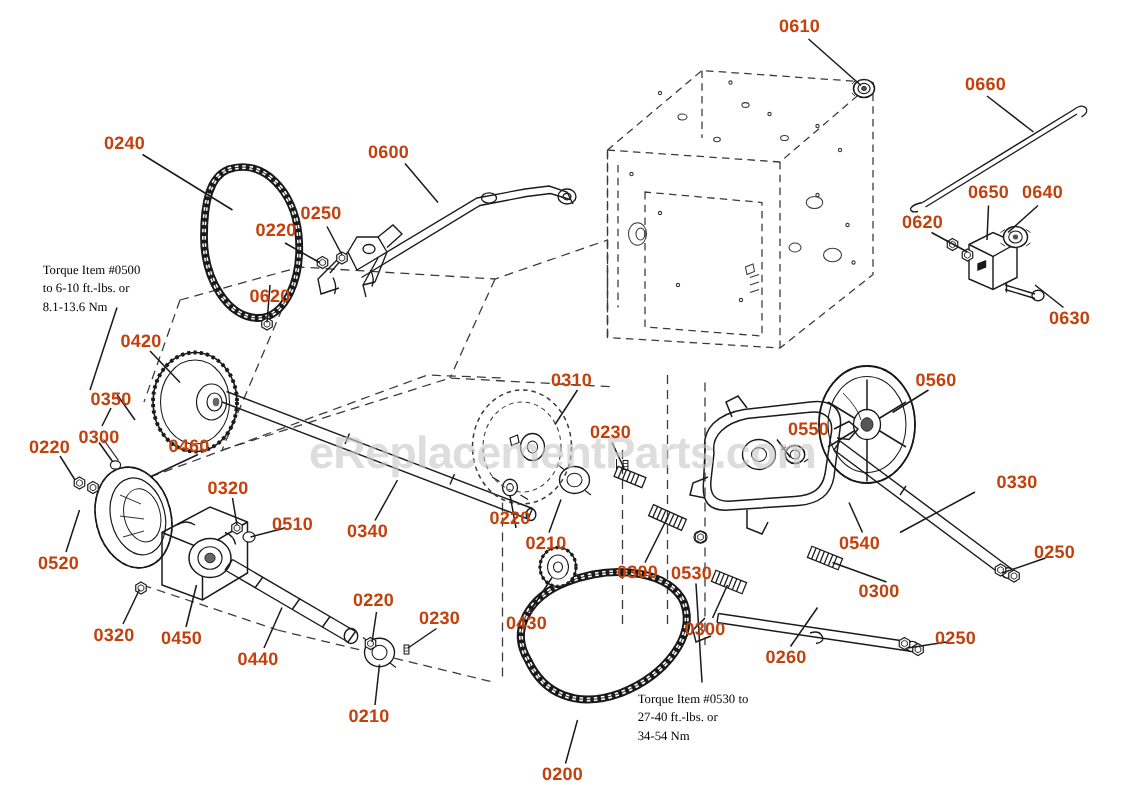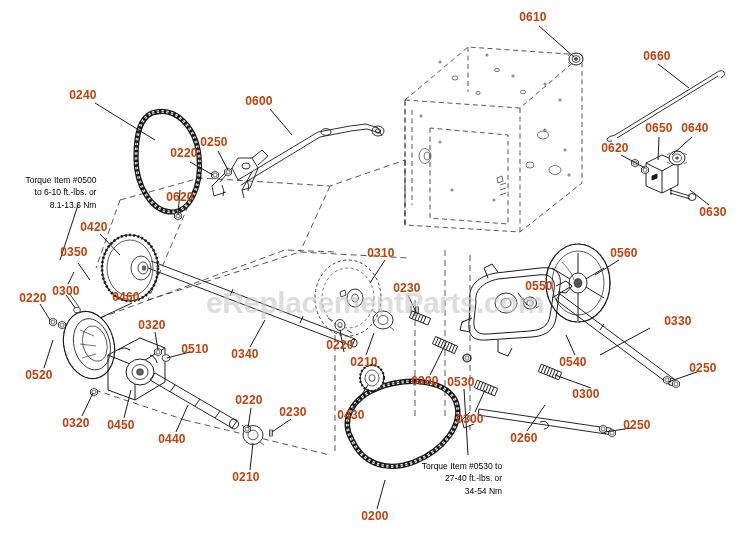--- a/index.html
+++ b/index.html
@@ -19,24 +19,24 @@
     font-weight:bold;
     color:#c2410c;
     letter-spacing:0.2px;
     white-space:nowrap;
     line-height:1;
     transform:translate(-50%,-50%);
     user-select:none;
   }
   .note{
     position:absolute;
-    font-family:Liberation Sans, sans-serif;
+    font-family:Liberation Serif, serif;
     font-size:8.5px;
     color:#000000;
-    text-align:right;
+    text-align:left;
     line-height:1.45;
     white-space:nowrap;
     transform:translate(-50%,-50%);
   }
   #watermark{
     position:absolute;
     left:50%;top:289px;
     transform:translate(-50%,-50%);
     font-family:"Liberation Sans", sans-serif;
     font-size:30px;
@@ -444,21 +444,21 @@
       <div class="callout" style="left: 659px; top: 128px;">0650</div>
       <div class="callout" style="left: 695px; top: 128px;">0640</div>
       <div class="callout" style="left: 214px; top: 142px;">0250</div>
       <div class="callout" style="left: 615px; top: 148px;">0620</div>
       <div class="callout" style="left: 184px; top: 153px;">0220</div>
       <div class="callout" style="left: 180px; top: 197px;">0620</div>
       <div class="callout" style="left: 713px; top: 212px;">0630</div>
       <div class="callout" style="left: 94px; top: 227px;">0420</div>
       <div class="callout" style="left: 381px; top: 253px;">0310</div>
       <div class="callout" style="left: 624px; top: 253px;">0560</div>
-      <div class="callout" style="left: 74px; top: 252px;">0350</div>
+      <div class="callout" style="left: 74px; top: 266px;">0350</div>
       <div class="callout" style="left: 66px; top: 291px;">0300</div>
       <div class="callout" style="left: 515px; top: 286px; padding-left: 48px;">0550</div>
       <div class="callout" style="left: 407px; top: 288px;">0230</div>
       <div class="callout" style="left: 33px; top: 298px;">0220</div>
       <div class="callout" style="left: 126px; top: 297px;">0460</div>
       <div class="callout" style="left: 340px; top: 345px;">0220</div>
       <div class="callout" style="left: 152px; top: 325px;">0320</div>
       <div class="callout" style="left: 678px; top: 321px;">0330</div>
       <div class="callout" style="left: 245px; top: 354px;">0340</div>
       <div class="callout" style="left: 195px; top: 349px;">0510</div>

